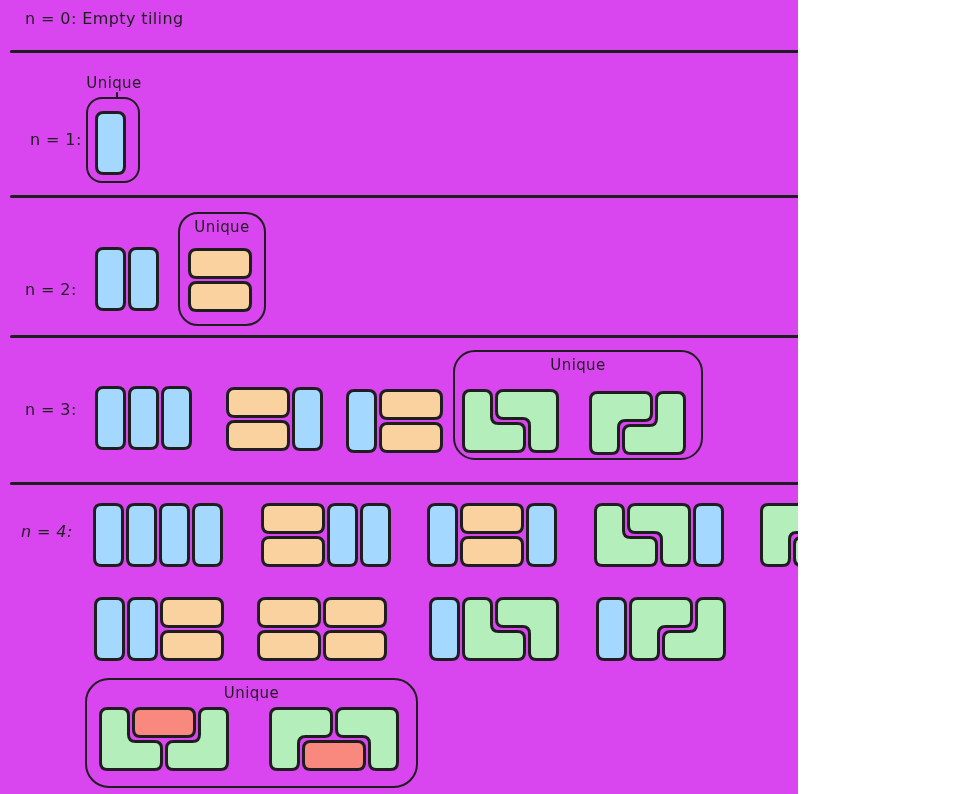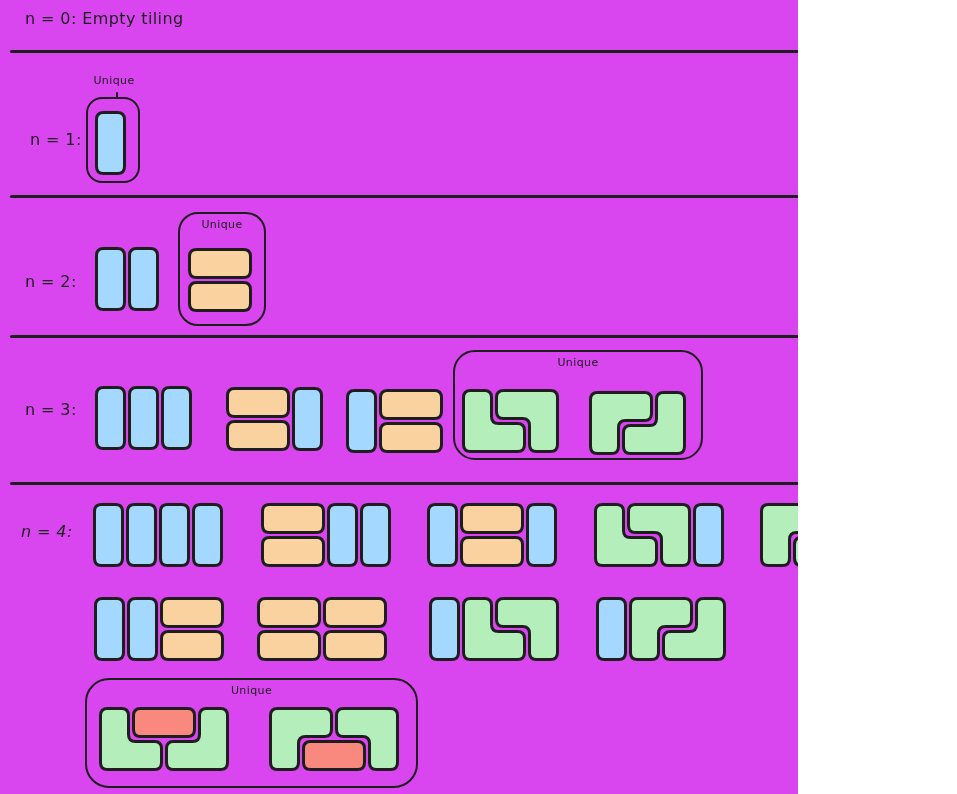--- a/index.html
+++ b/index.html
@@ -14,41 +14,41 @@
   .lbl{
     position:absolute;
     font-size:16px;
     letter-spacing:.4px;
     font-weight:500;
     white-space:nowrap;
     color:#1e1e1e;
   }
   .lbl-n0{left:25px;top:9px;}
   .lbl-n1{left:30px;top:130px;}
-  .lbl-n2{left:25px;top:272px;}
+  .lbl-n2{left:25px;top:280px;}
   .lbl-n3{left:25px;top:400px;}
   .lbl-n4{left:21px;top:522px;font-style:italic;}
   .divider{
     position:absolute;left:10px;width:936px;height:3px;
     background:#1e1e1e;border-radius:2px;
   }
   .d1{top:50px;} .d2{top:195px;} .d3{top:335px;} .d4{top:482px;}
   .ubox{
     position:absolute;
     border:2.5px solid #1e1e1e;
     background:transparent;
     box-sizing:border-box;
   }
   .box-n1{left:86px;top:97px;width:54px;height:86px;border-radius:16px;}
   .box-n2{left:178px;top:212px;width:88px;height:114px;border-radius:20px;}
   .box-n3{left:453px;top:350px;width:250px;height:110px;border-radius:22px;}
   .box-n4{left:85px;top:678px;width:333px;height:110px;border-radius:24px;}
   .ulbl{
     position:absolute;
-    font-size:11px;
+    font-size:15px;
     letter-spacing:.4px;
     text-align:center;
     color:#1e1e1e;
     white-space:nowrap;
   }
   .ulbl-n1{left:82px;top:74px;width:64px;}
   .ulbl-n2{left:178px;top:218px;width:88px;}
   .ulbl-n3{left:453px;top:356px;width:250px;}
   .ulbl-n4{left:85px;top:684px;width:333px;}
   .utick{

